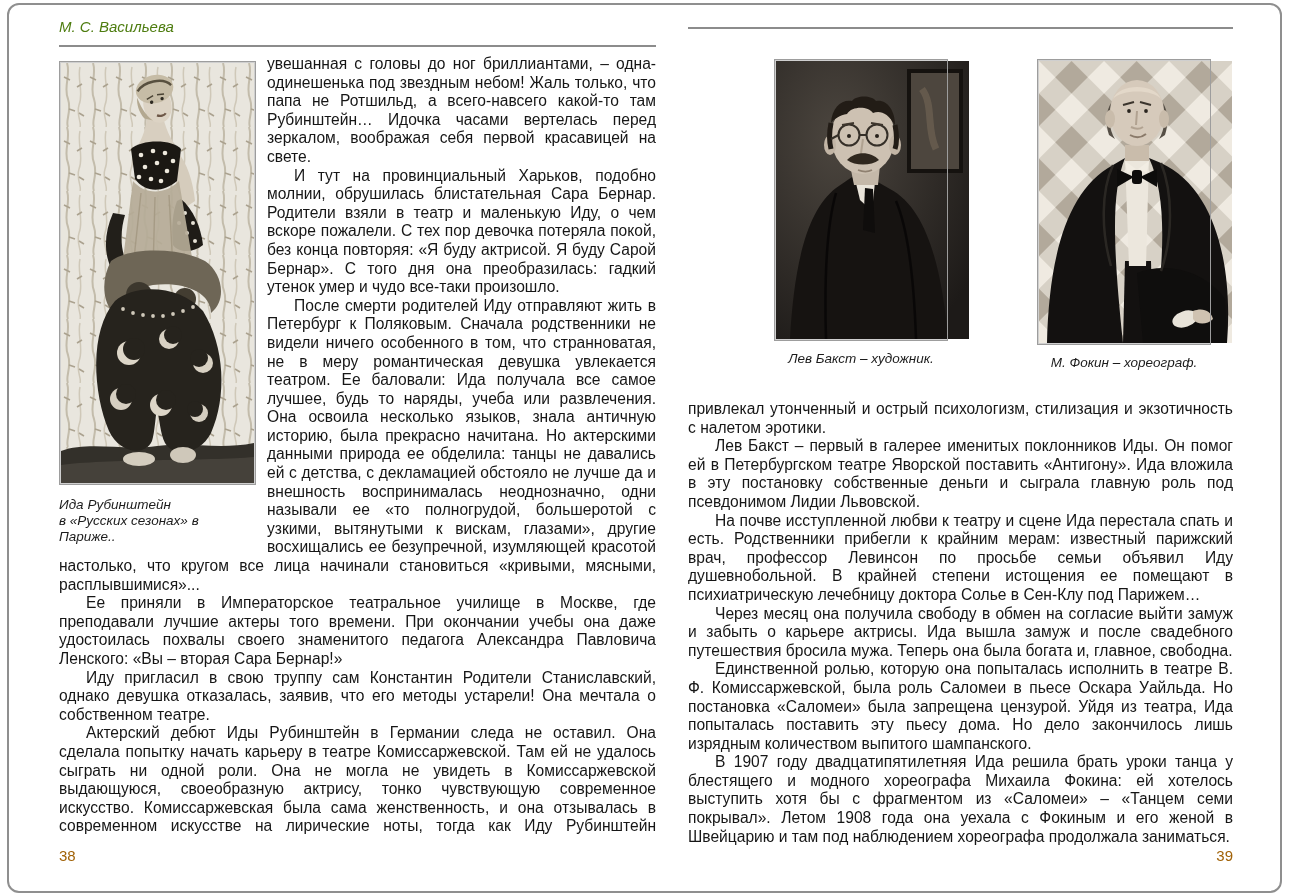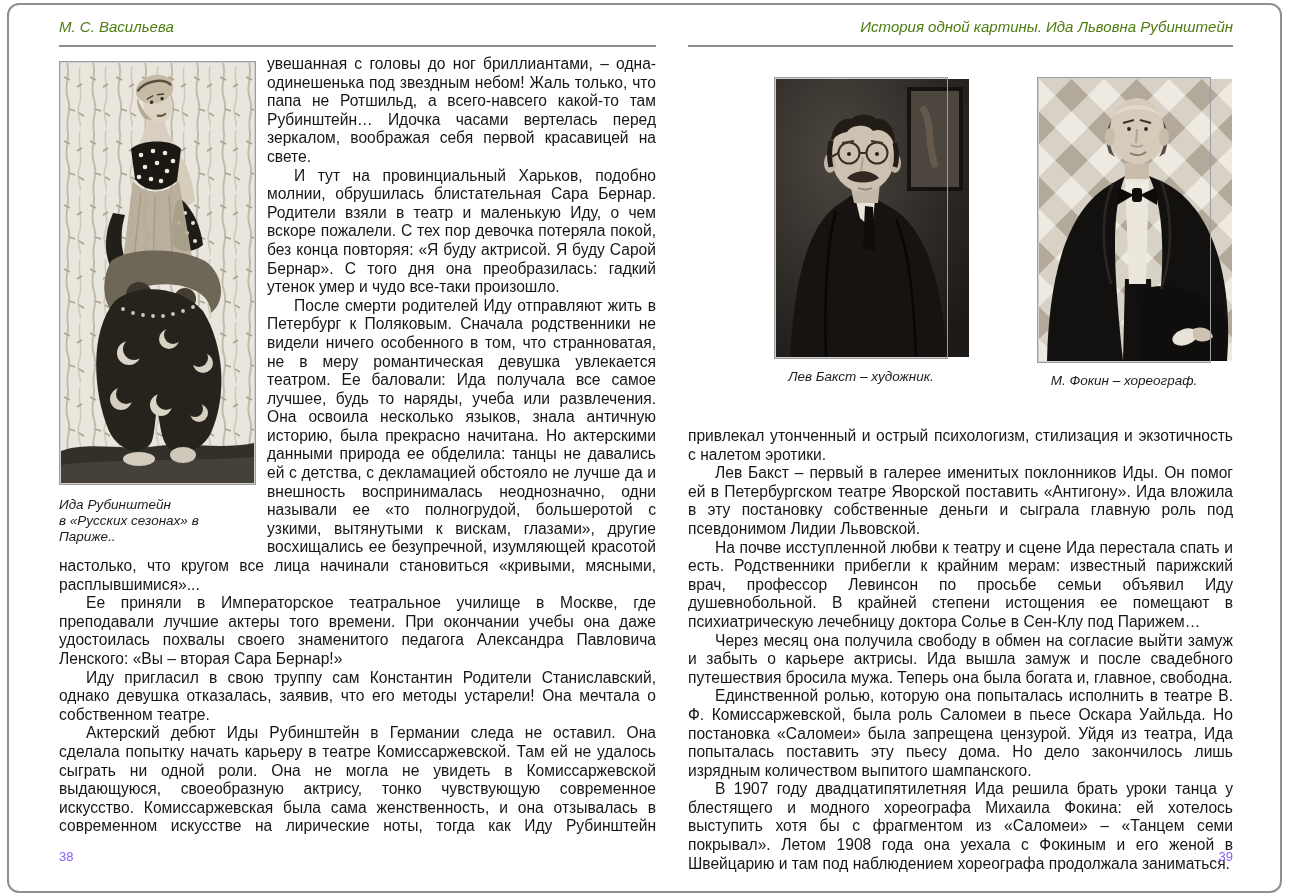--- a/index.html
+++ b/index.html
@@ -20,24 +20,24 @@
   .body-text p.force-justify{text-align-last:justify;}
   .photo-float{float:left;width:197px;margin:6px 11px 6px 0;}
   .photo-frame{border:2px solid #cfcfcf;outline:1px solid #9d9d9d;outline-offset:-1px;
     font-size:0;line-height:0;background:#ddd;}
   .caption{font-style:italic;font-size:13.5px;line-height:16px;color:#1c1c1c;
     margin-top:12px;text-align:left;}
   .photos-row{display:flex;justify-content:space-between;padding-left:70px;padding-right:6px;
     margin-top:14px;}
   .photos-row figure{margin:16px;width:174px;}
   .photos-row .caption{text-align:center;margin-top:10px;}
-  .page-number{position:absolute;bottom:12px;font-size:13px;color:#8b5cf6;}
+  .page-number{position:absolute;bottom:12px;font-size:15px;color:#a16207;}
   .pn-left{left:0;}
   .pn-right{right:0;}
-  .rp-body{margin-top:22px;}
+  .rp-body{margin-top:13px;}
   svg{display:block;}
 </style>
 </head>
 <body>
 
 <div class="canvas">
   <div class="outer-frame"></div>
 
   <div class="page page-left">
     <div class="running-head">М. С. Васильева</div>
@@ -144,21 +144,20 @@
       <p>После смерти родителей Иду отправляют жить в Петербург к Поляковым. Сначала родственники не видели ничего особенного в том, что странноватая, не в меру романтическая девушка увлекается театром. Ее баловали: Ида получала все самое лучшее, будь то наряды, учеба или развлечения. Она освоила несколько языков, знала античную историю, была прекрасно начитана. Но актерскими данными природа ее обделила: танцы не давались ей с детства, с декламацией обстояло не лучше да и внешность воспринималась неоднозначно, одни называли ее «то полногрудой, большеротой с узкими, вытянутыми к вискам, глазами», другие восхищались ее безупречной, изумляющей красотой настолько, что кругом все лица начинали становиться «кривыми, мясными, расплывшимися»...</p>
       <p>Ее приняли в Императорское театральное училище в Москве, где преподавали лучшие актеры того времени. При окончании учебы она даже удостоилась похвалы своего знаменитого педагога Александра Павловича Ленского: «Вы – вторая Сара Бернар!»</p>
       <p>Иду пригласил в свою труппу сам Константин Родители Станиславский, однако девушка отказалась, заявив, что его методы устарели! Она мечтала о собственном театре.</p>
       <p class="force-justify">Актерский дебют Иды Рубинштейн в Германии следа не оставил. Она сделала попытку начать карьеру в театре Комиссаржевской. Там ей не удалось сыграть ни одной роли. Она не могла не увидеть в Комиссаржевской выдающуюся, своеобразную актрису, тонко чувствующую современное искусство. Комиссаржевская была сама женственность, и она отзывалась в современном искусстве на лирические ноты, тогда как Иду Рубинштейн</p>
     </div>
 
     <div class="page-number pn-left">38</div>
   </div>
 
   <div class="page page-right">
-    <div class="running-head right">История одной картины. Ида Львовна Рубинштейн</div>
     <div class="head-rule"></div>
 
     <div class="photos-row">
       <figure>
         <div class="photo-frame">
           <svg width="193" height="278" viewBox="0 0 193 278" preserveAspectRatio="none">
             <defs>
               <radialGradient id="bakbg" cx="32%" cy="28%" r="85%">
                 <stop offset="0" stop-color="#4c463f"></stop>
                 <stop offset="1" stop-color="#1d1a18"></stop>

